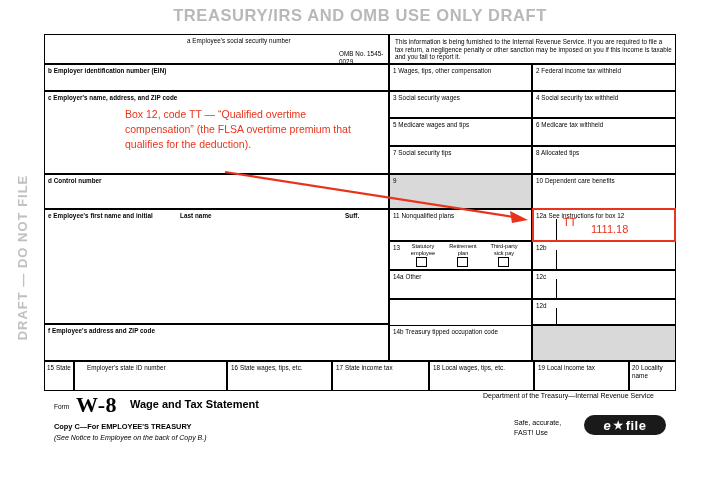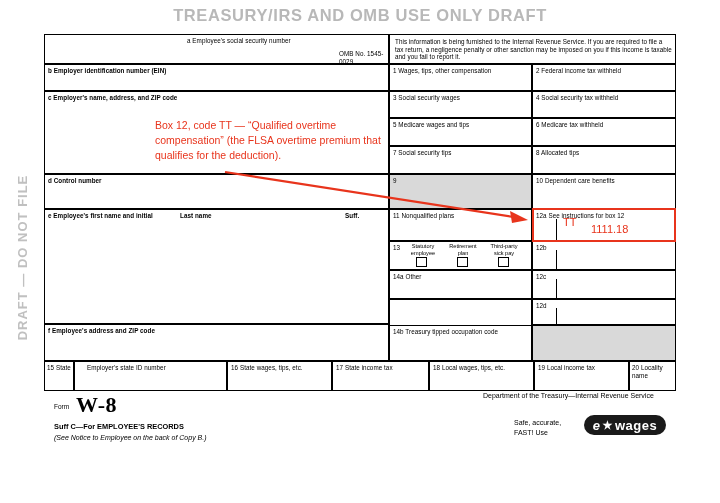--- a/index.html
+++ b/index.html
@@ -33,22 +33,22 @@
     letter-spacing:0.05px;
   }
   .lbl.b{font-weight:bold;}
   .tiny{font-size:5.6px;line-height:6.6px;}
 
   .shade{background:#d9d9d9;}
   .vline{position:absolute;background:#000;width:1px;}
 
   
   .anno{
-    position:absolute;left:125px;top:118px;width:230px;
-    color:#e8341c;font-size:10.5px;line-height:15px;margin-left:30px;
+    position:absolute;left:125px;top:107px;width:230px;
+    color:#e8341c;font-size:10.5px;line-height:15px;
   }
   .arrow-svg{position:absolute;left:120px;top:110px;}
   .hl-box{
     position:absolute;border:2px solid #e8341c;box-sizing:border-box;
   }
   .hl-text{position:absolute;color:#e8341c;font-size:11px;}
 
   
   .f-form{position:absolute;font-size:6.5px;}
   .f-w2{position:absolute;font-family:"Liberation Serif",serif;font-weight:bold;font-size:22px;letter-spacing:0.5px;}
@@ -205,32 +205,33 @@
     </div>
     <div class="box" style="left:490px;top:327px;width:95px;height:30px;">
       <div class="lbl" style="left:3px;top:2px;">19  Local income tax</div>
     </div>
     <div class="box" style="left:585px;top:327px;width:47px;height:30px;">
       <div class="lbl" style="left:2px;top:2px;">20  Locality name</div>
     </div>
 
     <div class="f-form" style="left:10px;top:369px;">Form</div>
     <div class="f-w2" style="left:32px;top:358px;">W-8</div>
+    <div class="f-title" style="left:86px;top:364px;">Wage and Tax Statement</div>
     <div class="f-dept" style="left:439px;top:358px;">Department of the Treasury—Internal Revenue Service</div>
 
-    <div class="f-copy" style="left:10px;top:388px;">Suff C—For EMPLOYEE'S RECORDS</div>
+    <div class="f-copy" style="left:10px;top:388px;">Copy C—For EMPLOYEE'S TREASURY</div>
     <div class="f-note" style="left:10px;top:400px;">(See Notice to Employee on the back of Copy B.)</div>
 
     <div class="f-safe" style="left:470px;top:385px;">Safe, accurate,</div>
     <div class="f-safe" style="left:470px;top:395px;">FAST! Use</div>
 
     <div class="efile" style="left:540px;top:381px;">
       <span class="e">e</span>
       <span class="star">★</span>
-      <span>wages</span>
+      <span>file</span>
     </div>
 
   </div>
 
   <div class="anno">Box 12, code TT — “Qualified overtime compensation” (the FLSA overtime premium that qualifies for the deduction).</div>
 
   <svg class="arrow-svg" width="420" height="120" viewBox="0 0 420 120">
     <line x1="105" y1="62" x2="400" y2="108" stroke="#e8341c" stroke-width="2.2"></line>
     <polygon points="408,110 390,101 392,113" fill="#e8341c"></polygon>
   </svg>

